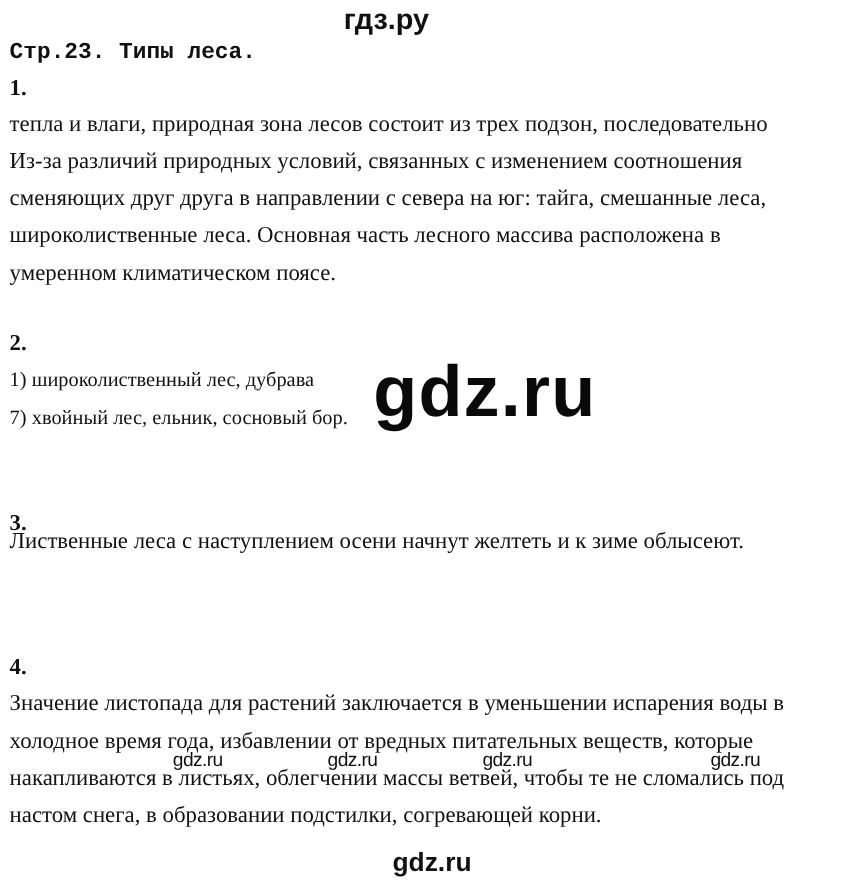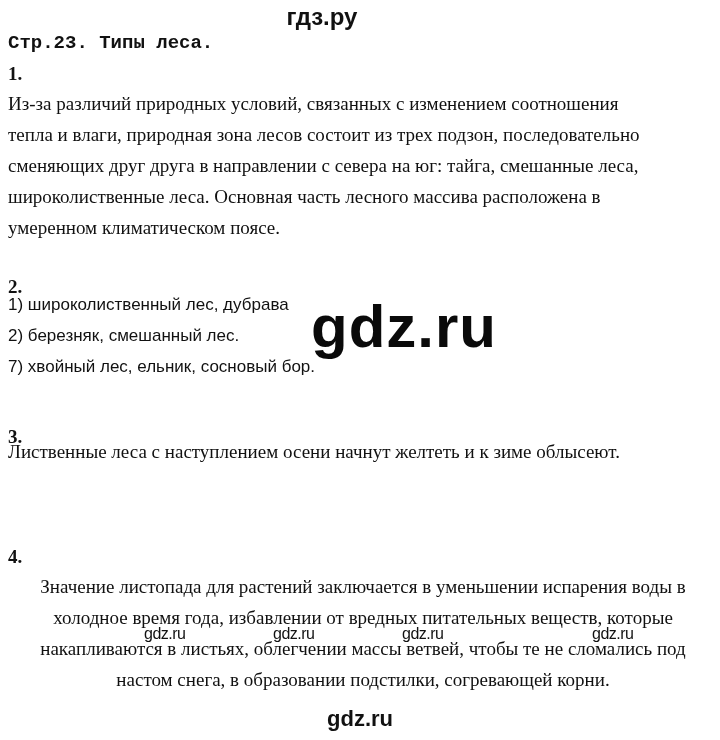--- a/index.html
+++ b/index.html
@@ -48,24 +48,24 @@
       left: 8px;
       width: 710px;
       font-size: 19px;
       margin: 0;
     }
     .para .line {
       display: block;
       white-space: nowrap;
     }
     #q1-body { top: 88px; line-height: 31px; }
-    #q2-body { top: 289px; line-height: 31px; font-family: Liberation Sans, sans-serif; font-size: 17px; }
+    #q2-body { top: 301px; line-height: 31px; font-family: Liberation Serif, serif; font-size: 17px; }
     #q3-body { top: 436px; line-height: 31px; }
     #q4-body { top: 571px; line-height: 31px; }
-    #q4-body .line { line-height: 31px; text-align: center; }
+    #q4-body .line { line-height: 31px; }
 
     .wm-big {
       position: absolute;
       left: 311px;
       top: 292px;
       font-family: "Liberation Sans", "DejaVu Sans", sans-serif;
       font-weight: bold;
       font-size: 60px;
       line-height: 70px;
       letter-spacing: 1px;
@@ -95,31 +95,30 @@
   </style>
 </head>
 <body>
 
 <div class="site-header">гдз.ру</div>
 
 <div class="page-title">Стр.23. Типы леса.</div>
 
 <div class="q-num" style="top:62px;">1.</div>
 <div class="para" id="q1-body">
+  <span class="line">тепла и влаги, природная зона лесов состоит из трех подзон, последовательно</span>
   <span class="line">Из-за различий природных условий, связанных с изменением соотношения</span>
-  <span class="line">тепла и влаги, природная зона лесов состоит из трех подзон, последовательно</span>
   <span class="line">сменяющих друг друга в направлении с севера на юг: тайга, смешанные леса,</span>
   <span class="line">широколиственные леса. Основная часть лесного массива расположена в</span>
   <span class="line">умеренном климатическом поясе.</span>
 </div>
 
 <div class="q-num" style="top:275px;">2.</div>
 <div class="para" id="q2-body">
   <span class="line">1) широколиственный лес, дубрава</span>
-  <span class="line">2) березняк, смешанный лес.</span>
   <span class="line">7) хвойный лес, ельник, сосновый бор.</span>
 </div>
 
 <div class="q-num" style="top:425px;">3.</div>
 <div class="para" id="q3-body">
   <span class="line">Лиственные леса с наступлением осени начнут желтеть и к зиме облысеют.</span>
 </div>
 
 <div class="q-num" style="top:545px;">4.</div>
 <div class="para" id="q4-body">

